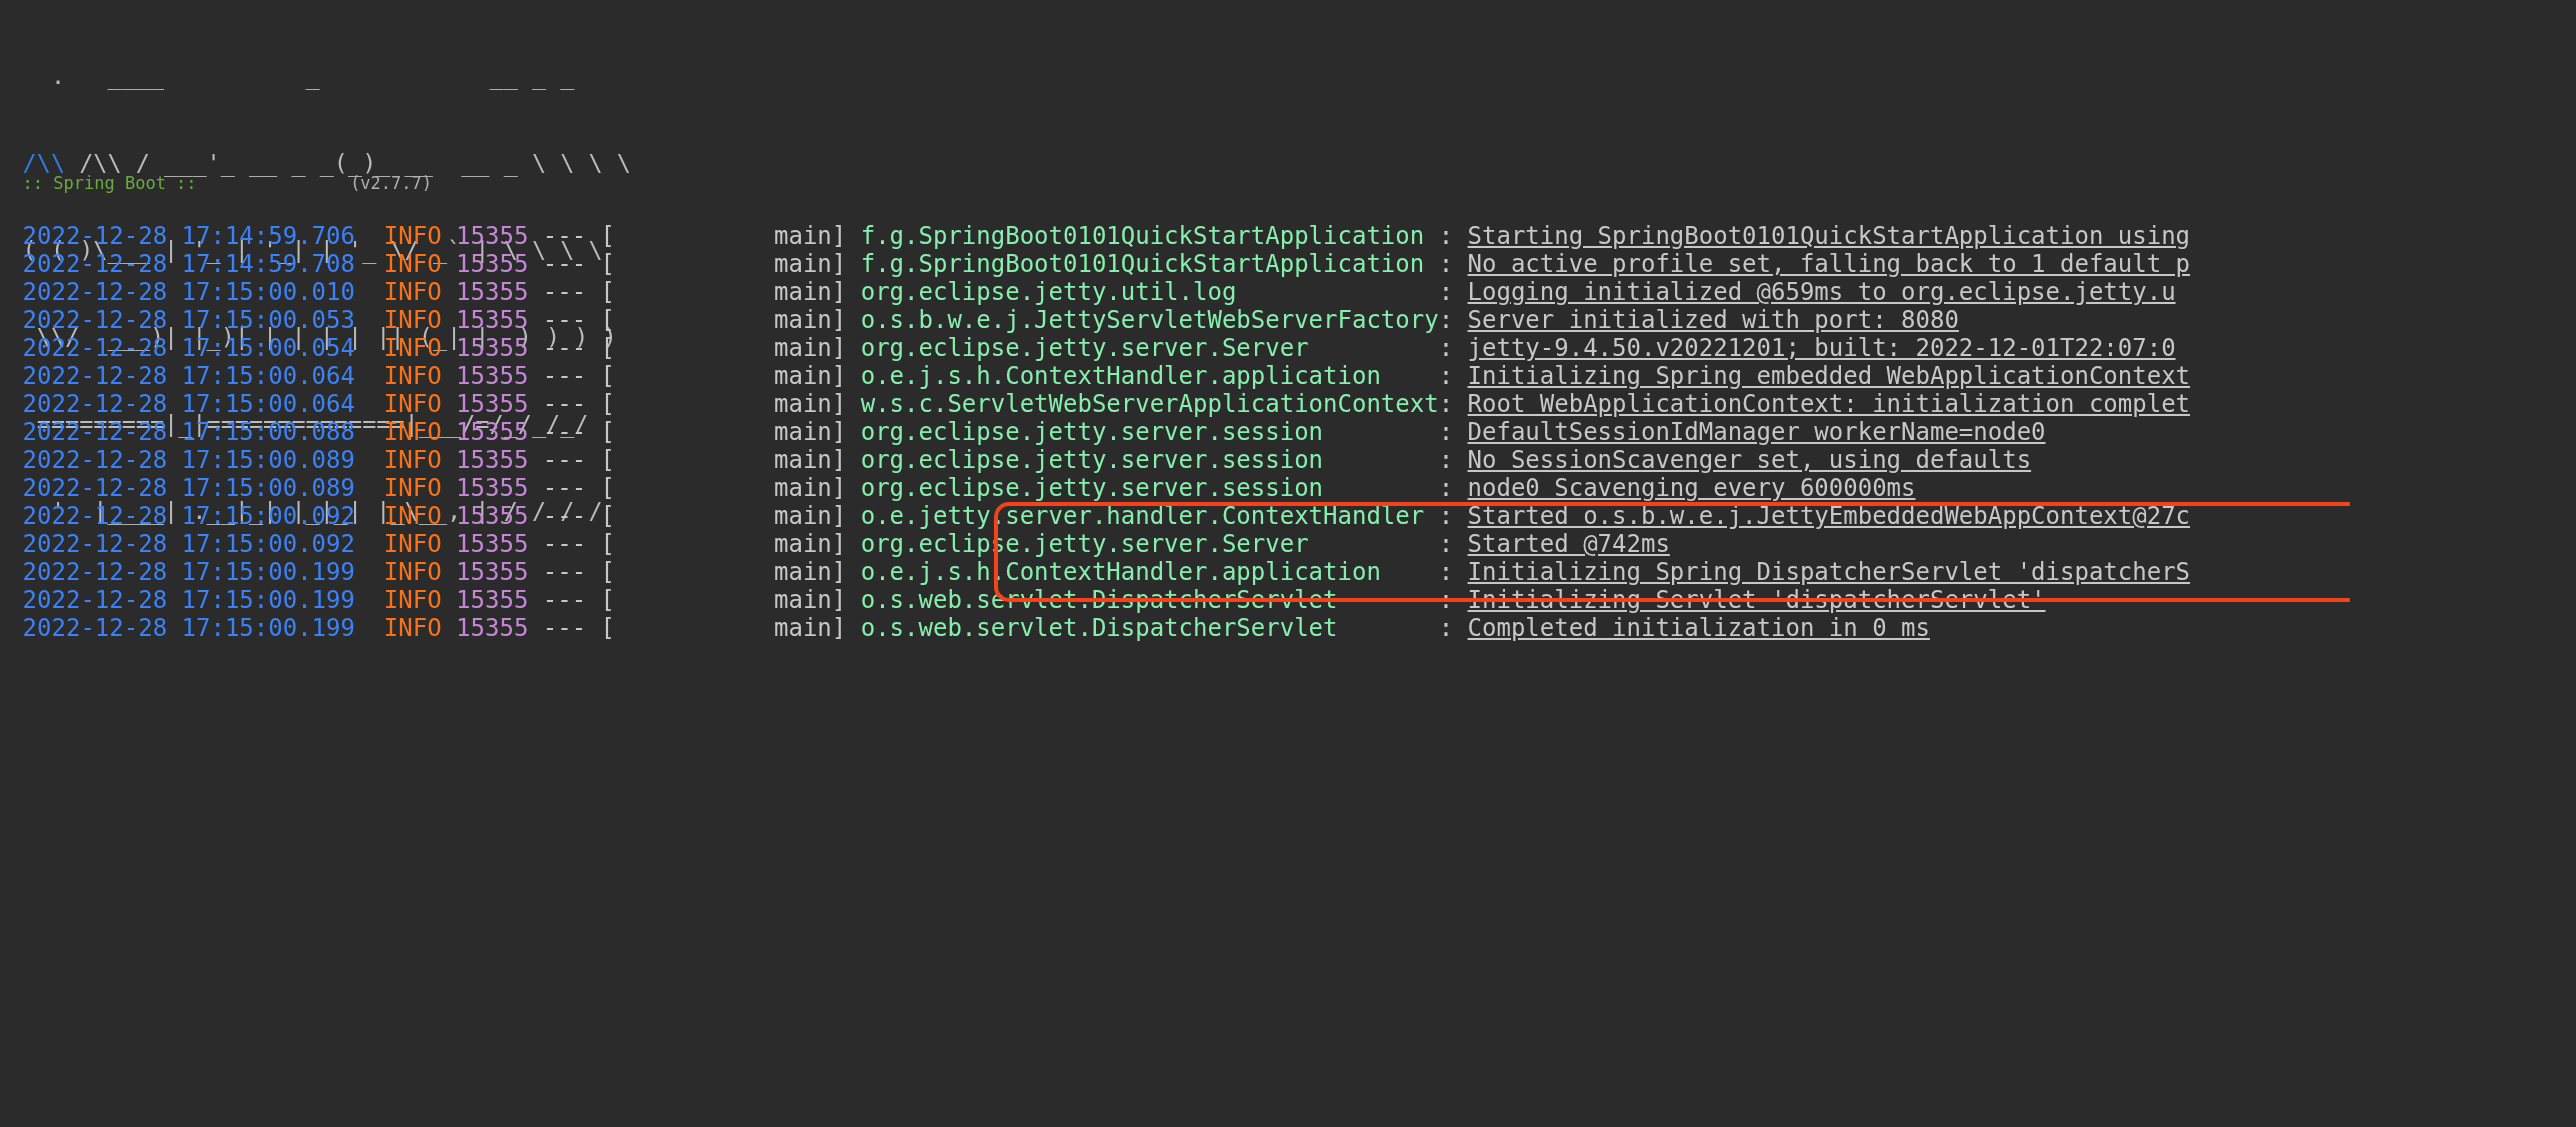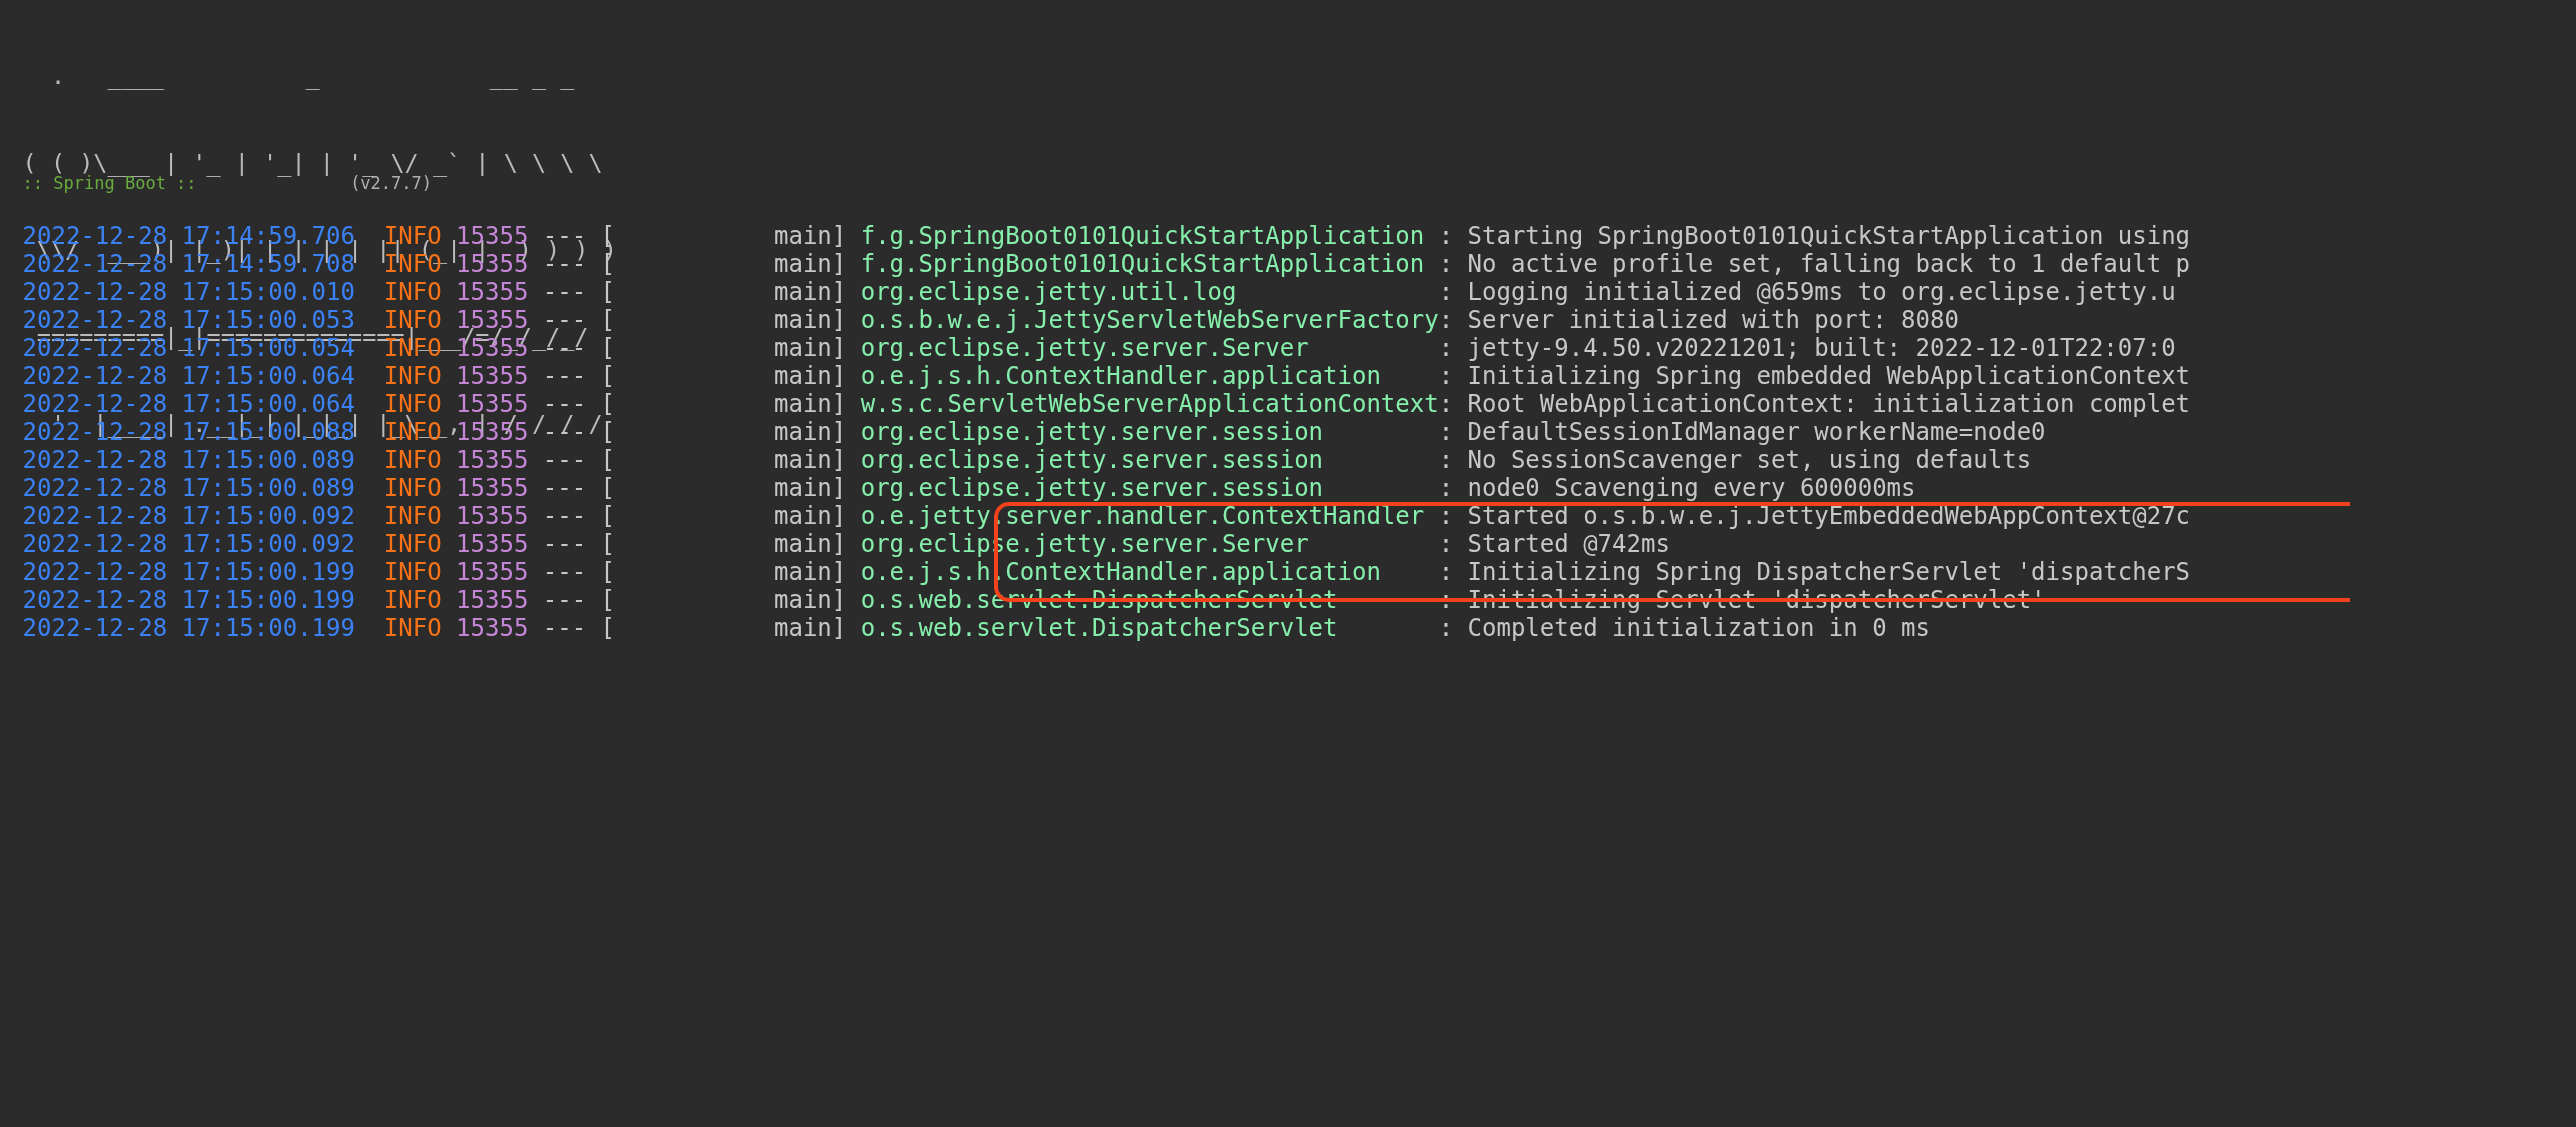--- a/index.html
+++ b/index.html
@@ -66,21 +66,21 @@
     white-space: pre;
     height: 28px;
     overflow: hidden;
   }
   .c-time   { color: #3b82f6; }
   .c-level  { color: #f97316; }
   .c-pid    { color: #c586d8; margin-top: 32px; }
   .c-dash   { color: #c7c7c7; }
   .c-thread { color: #c7c7c7; }
   .c-logger { color: #86efac; }
-  .c-msg    { color: #c7c7c7; }
+  .c-msg    { color: #c7c7c7; text-decoration: underline; }
   .c-sep    { color: #c7c7c7; }
 
   
   .annot-box {
     position: absolute;
     left: 994px;
     top: 502px;
     width: 1574px;
     height: 100px;
     border: 4.7px solid #f4431c;
@@ -88,20 +88,21 @@
     pointer-events: none;
   }
 </style>
 </head>
 <body>
 
 <div id="console">
 
   <div class="banner">
     <div class="banner-row">  .   ____          _            __ _ _</div>
+    <div class="banner-row"><span class="blue">/\\</span><span id="br1"> /\\ / ___'_ __ _ _(_)_ __  __ _ \ \ \ \</span></div>
     <div class="banner-row">( ( )\___ | '_ | '_| | '_ \/ _` | \ \ \ \</div>
     <div class="banner-row"> \\/  ___)| |_)| | | | | || (_| |  ) ) ) )</div>
     <div class="banner-row"> =========|_|==============|___/=/_/_/_/</div>
     <div class="banner-row">  '  |____| .__|_| |_|_| |_\__, | / / / /</div>
   </div>
 
   <div class="banner-foot"><span class="sb-name">:: Spring Boot ::</span><span>               </span><span class="sb-ver">(v2.7.7)</span></div>
 
   <div class="log" id="log-container"><div class="logline"><span class="c-time">2022-12-28 17:14:59.706</span><span class="c-time">  </span><span class="c-level">INFO</span><span class="c-time"> </span><span class="c-pid">15355</span><span class="c-dash"> --- [</span><span class="c-thread">           main]</span><span class="c-thread"> </span><span class="c-logger">f.g.SpringBoot0101QuickStartApplication </span><span class="c-sep">: </span><span class="c-msg">Starting SpringBoot0101QuickStartApplication using</span></div><div class="logline"><span class="c-time">2022-12-28 17:14:59.708</span><span class="c-time">  </span><span class="c-level">INFO</span><span class="c-time"> </span><span class="c-pid">15355</span><span class="c-dash"> --- [</span><span class="c-thread">           main]</span><span class="c-thread"> </span><span class="c-logger">f.g.SpringBoot0101QuickStartApplication </span><span class="c-sep">: </span><span class="c-msg">No active profile set, falling back to 1 default p</span></div><div class="logline"><span class="c-time">2022-12-28 17:15:00.010</span><span class="c-time">  </span><span class="c-level">INFO</span><span class="c-time"> </span><span class="c-pid">15355</span><span class="c-dash"> --- [</span><span class="c-thread">           main]</span><span class="c-thread"> </span><span class="c-logger">org.eclipse.jetty.util.log              </span><span class="c-sep">: </span><span class="c-msg">Logging initialized @659ms to org.eclipse.jetty.u</span></div><div class="logline"><span class="c-time">2022-12-28 17:15:00.053</span><span class="c-time">  </span><span class="c-level">INFO</span><span class="c-time"> </span><span class="c-pid">15355</span><span class="c-dash"> --- [</span><span class="c-thread">           main]</span><span class="c-thread"> </span><span class="c-logger">o.s.b.w.e.j.JettyServletWebServerFactory</span><span class="c-sep">: </span><span class="c-msg">Server initialized with port: 8080</span></div><div class="logline"><span class="c-time">2022-12-28 17:15:00.054</span><span class="c-time">  </span><span class="c-level">INFO</span><span class="c-time"> </span><span class="c-pid">15355</span><span class="c-dash"> --- [</span><span class="c-thread">           main]</span><span class="c-thread"> </span><span class="c-logger">org.eclipse.jetty.server.Server         </span><span class="c-sep">: </span><span class="c-msg">jetty-9.4.50.v20221201; built: 2022-12-01T22:07:0</span></div><div class="logline"><span class="c-time">2022-12-28 17:15:00.064</span><span class="c-time">  </span><span class="c-level">INFO</span><span class="c-time"> </span><span class="c-pid">15355</span><span class="c-dash"> --- [</span><span class="c-thread">           main]</span><span class="c-thread"> </span><span class="c-logger">o.e.j.s.h.ContextHandler.application    </span><span class="c-sep">: </span><span class="c-msg">Initializing Spring embedded WebApplicationContext</span></div><div class="logline"><span class="c-time">2022-12-28 17:15:00.064</span><span class="c-time">  </span><span class="c-level">INFO</span><span class="c-time"> </span><span class="c-pid">15355</span><span class="c-dash"> --- [</span><span class="c-thread">           main]</span><span class="c-thread"> </span><span class="c-logger">w.s.c.ServletWebServerApplicationContext</span><span class="c-sep">: </span><span class="c-msg">Root WebApplicationContext: initialization complet</span></div><div class="logline"><span class="c-time">2022-12-28 17:15:00.088</span><span class="c-time">  </span><span class="c-level">INFO</span><span class="c-time"> </span><span class="c-pid">15355</span><span class="c-dash"> --- [</span><span class="c-thread">           main]</span><span class="c-thread"> </span><span class="c-logger">org.eclipse.jetty.server.session        </span><span class="c-sep">: </span><span class="c-msg">DefaultSessionIdManager workerName=node0</span></div><div class="logline"><span class="c-time">2022-12-28 17:15:00.089</span><span class="c-time">  </span><span class="c-level">INFO</span><span class="c-time"> </span><span class="c-pid">15355</span><span class="c-dash"> --- [</span><span class="c-thread">           main]</span><span class="c-thread"> </span><span class="c-logger">org.eclipse.jetty.server.session        </span><span class="c-sep">: </span><span class="c-msg">No SessionScavenger set, using defaults</span></div><div class="logline"><span class="c-time">2022-12-28 17:15:00.089</span><span class="c-time">  </span><span class="c-level">INFO</span><span class="c-time"> </span><span class="c-pid">15355</span><span class="c-dash"> --- [</span><span class="c-thread">           main]</span><span class="c-thread"> </span><span class="c-logger">org.eclipse.jetty.server.session        </span><span class="c-sep">: </span><span class="c-msg">node0 Scavenging every 600000ms</span></div><div class="logline"><span class="c-time">2022-12-28 17:15:00.092</span><span class="c-time">  </span><span class="c-level">INFO</span><span class="c-time"> </span><span class="c-pid">15355</span><span class="c-dash"> --- [</span><span class="c-thread">           main]</span><span class="c-thread"> </span><span class="c-logger">o.e.jetty.server.handler.ContextHandler </span><span class="c-sep">: </span><span class="c-msg">Started o.s.b.w.e.j.JettyEmbeddedWebAppContext@27c</span></div><div class="logline"><span class="c-time">2022-12-28 17:15:00.092</span><span class="c-time">  </span><span class="c-level">INFO</span><span class="c-time"> </span><span class="c-pid">15355</span><span class="c-dash"> --- [</span><span class="c-thread">           main]</span><span class="c-thread"> </span><span class="c-logger">org.eclipse.jetty.server.Server         </span><span class="c-sep">: </span><span class="c-msg">Started @742ms</span></div><div class="logline"><span class="c-time">2022-12-28 17:15:00.199</span><span class="c-time">  </span><span class="c-level">INFO</span><span class="c-time"> </span><span class="c-pid">15355</span><span class="c-dash"> --- [</span><span class="c-thread">           main]</span><span class="c-thread"> </span><span class="c-logger">o.e.j.s.h.ContextHandler.application    </span><span class="c-sep">: </span><span class="c-msg">Initializing Spring DispatcherServlet 'dispatcherS</span></div><div class="logline"><span class="c-time">2022-12-28 17:15:00.199</span><span class="c-time">  </span><span class="c-level">INFO</span><span class="c-time"> </span><span class="c-pid">15355</span><span class="c-dash"> --- [</span><span class="c-thread">           main]</span><span class="c-thread"> </span><span class="c-logger">o.s.web.servlet.DispatcherServlet       </span><span class="c-sep">: </span><span class="c-msg">Initializing Servlet 'dispatcherServlet'</span></div><div class="logline"><span class="c-time">2022-12-28 17:15:00.199</span><span class="c-time">  </span><span class="c-level">INFO</span><span class="c-time"> </span><span class="c-pid">15355</span><span class="c-dash"> --- [</span><span class="c-thread">           main]</span><span class="c-thread"> </span><span class="c-logger">o.s.web.servlet.DispatcherServlet       </span><span class="c-sep">: </span><span class="c-msg">Completed initialization in 0 ms</span></div></div>
 

